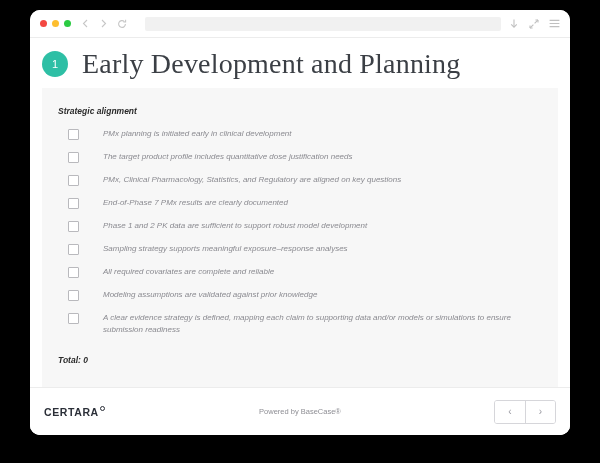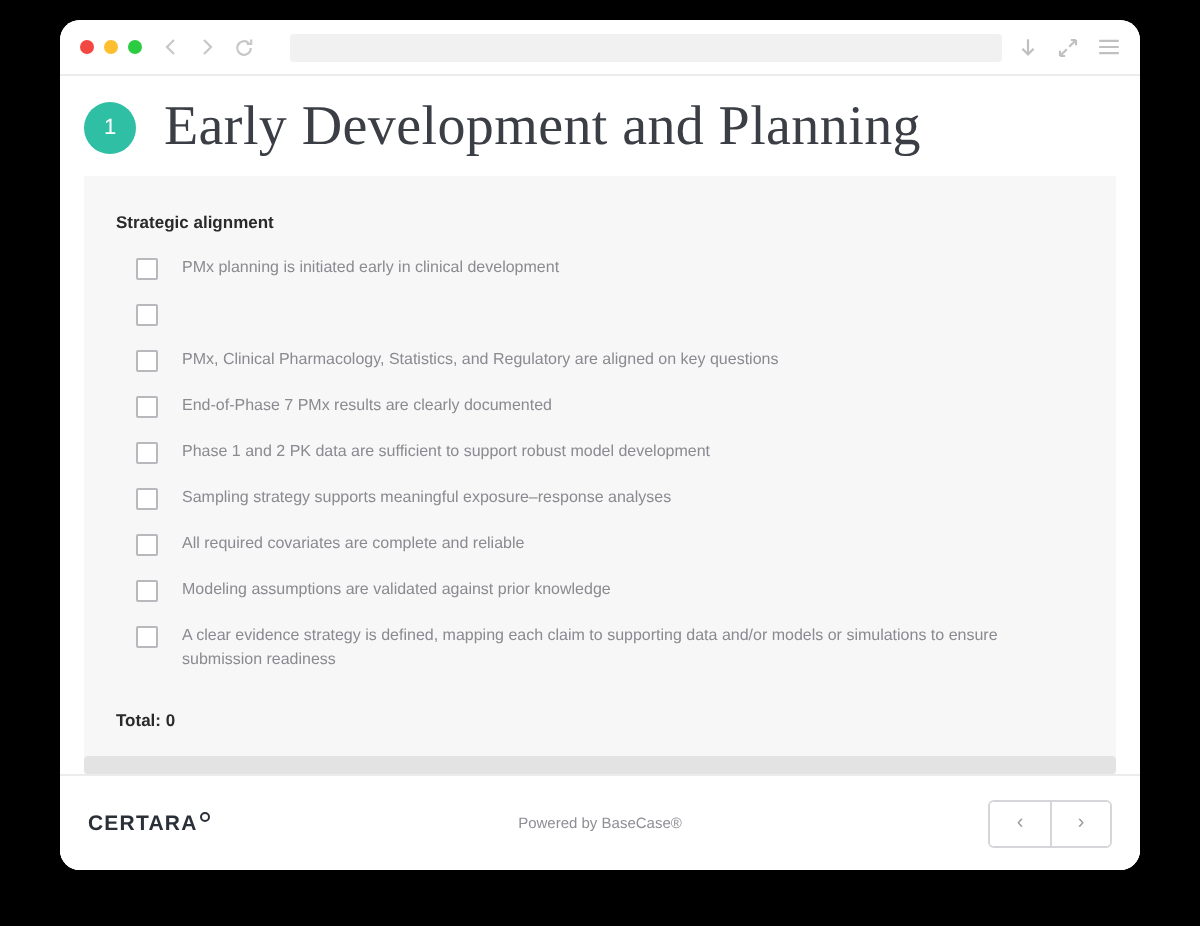--- a/index.html
+++ b/index.html
@@ -113,21 +113,22 @@
   }
 
   .panel {
     margin: 0 12px;
     background: #f7f7f7;
     flex: 1 1 auto;
     padding: 12px 0 0 0;
     box-sizing: border-box;
     min-height: 0;
     display: flex;
-    flex-direction: column;
+    flex-direction: row;
+    font-style: italic;
   }
   .panel-inner {
     padding: 0 16px;
     flex: 1 1 auto;
     min-height: 0;
   }
 
   .section-head {
     font-size: 8.5px;
     font-weight: bold;
@@ -147,21 +148,21 @@
     height: 9px;
     border: 1px solid #b9b9bd;
     background: #ffffff;
     border-radius: 1px;
     flex: 0 0 auto;
     margin-top: 1px;
   }
   .item-label {
     font-size: 8px;
     color: #8a8a90;
-    margin-left: 12px;
+    margin-left: 24px;
     line-height: 1.45;
     max-width: 420px;
   }
 
   .total {
     font-size: 8.5px;
     font-weight: bold;
     color: #2a2a2a;
     margin: 20px 0 0 0;
     padding-bottom: 10px;
@@ -304,20 +305,21 @@
       <div class="panel-inner">
 
         <div class="section-head">Strategic alignment</div>
 
         <div class="item">
           <span class="cbox"></span>
           <span class="item-label">PMx planning is initiated early in clinical development</span>
         </div>
         <div class="item">
           <span class="cbox"></span>
+          <span class="item-label">The target product profile includes quantitative dose justification needs</span>
         </div>
         <div class="item">
           <span class="cbox"></span>
           <span class="item-label">PMx, Clinical Pharmacology, Statistics, and Regulatory are aligned on key questions</span>
         </div>
         <div class="item">
           <span class="cbox"></span>
           <span class="item-label">End-of-Phase 7 PMx results are clearly documented</span>
         </div>
 

